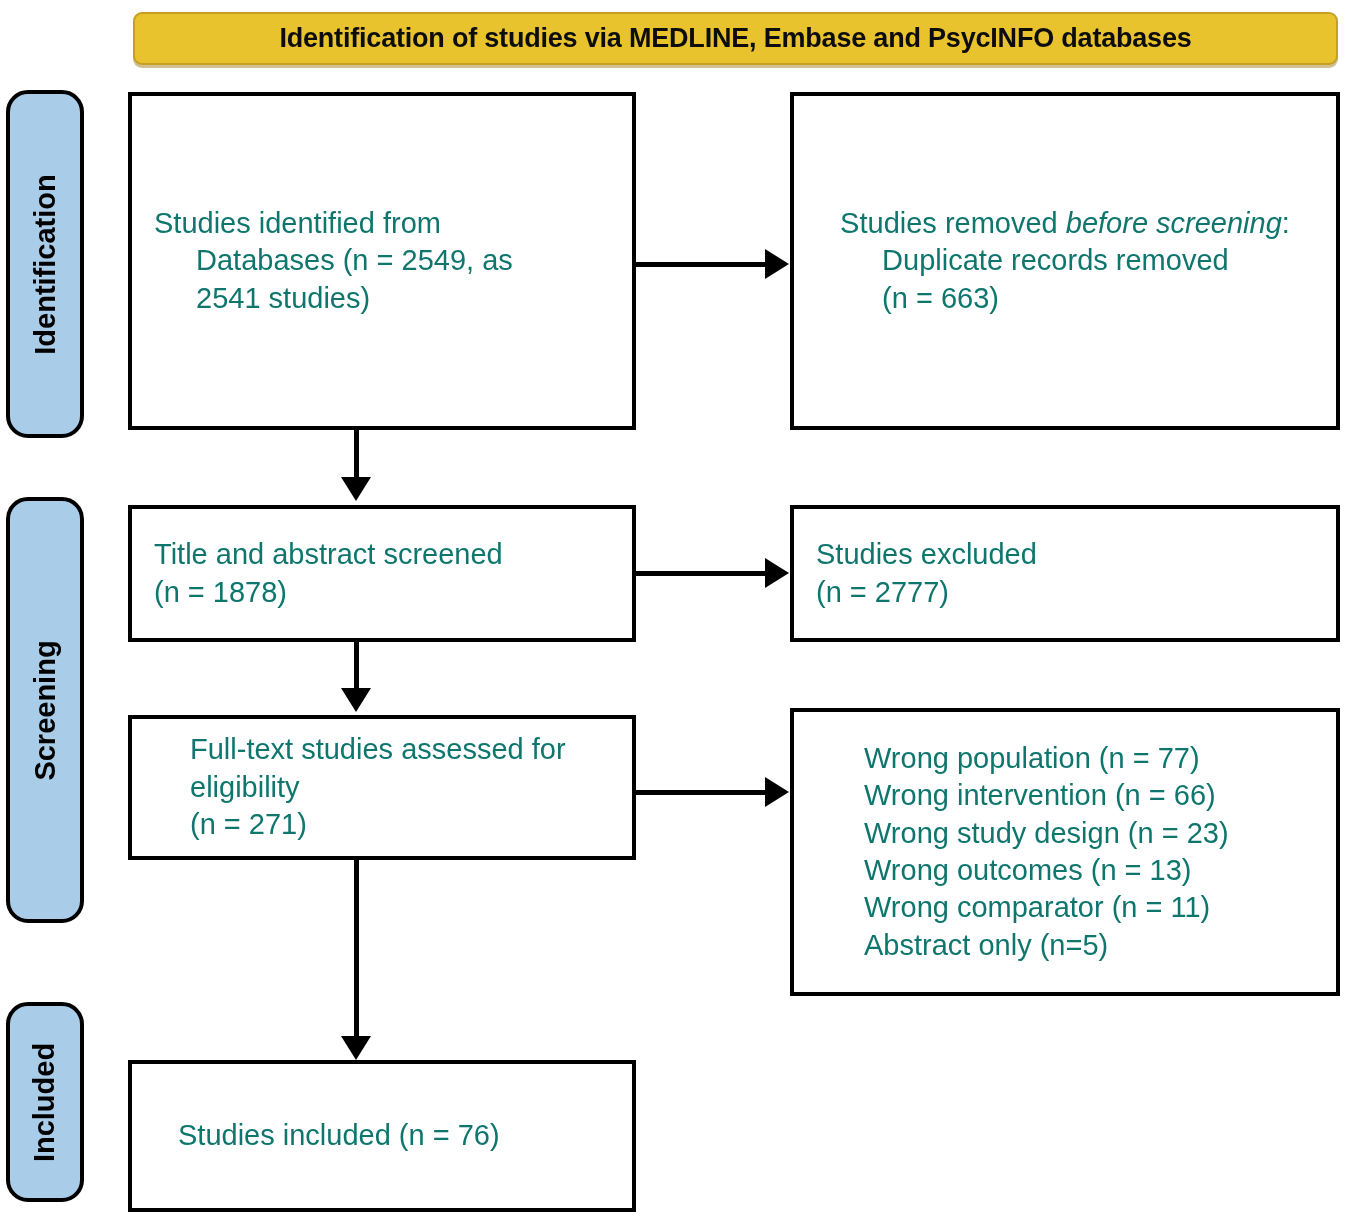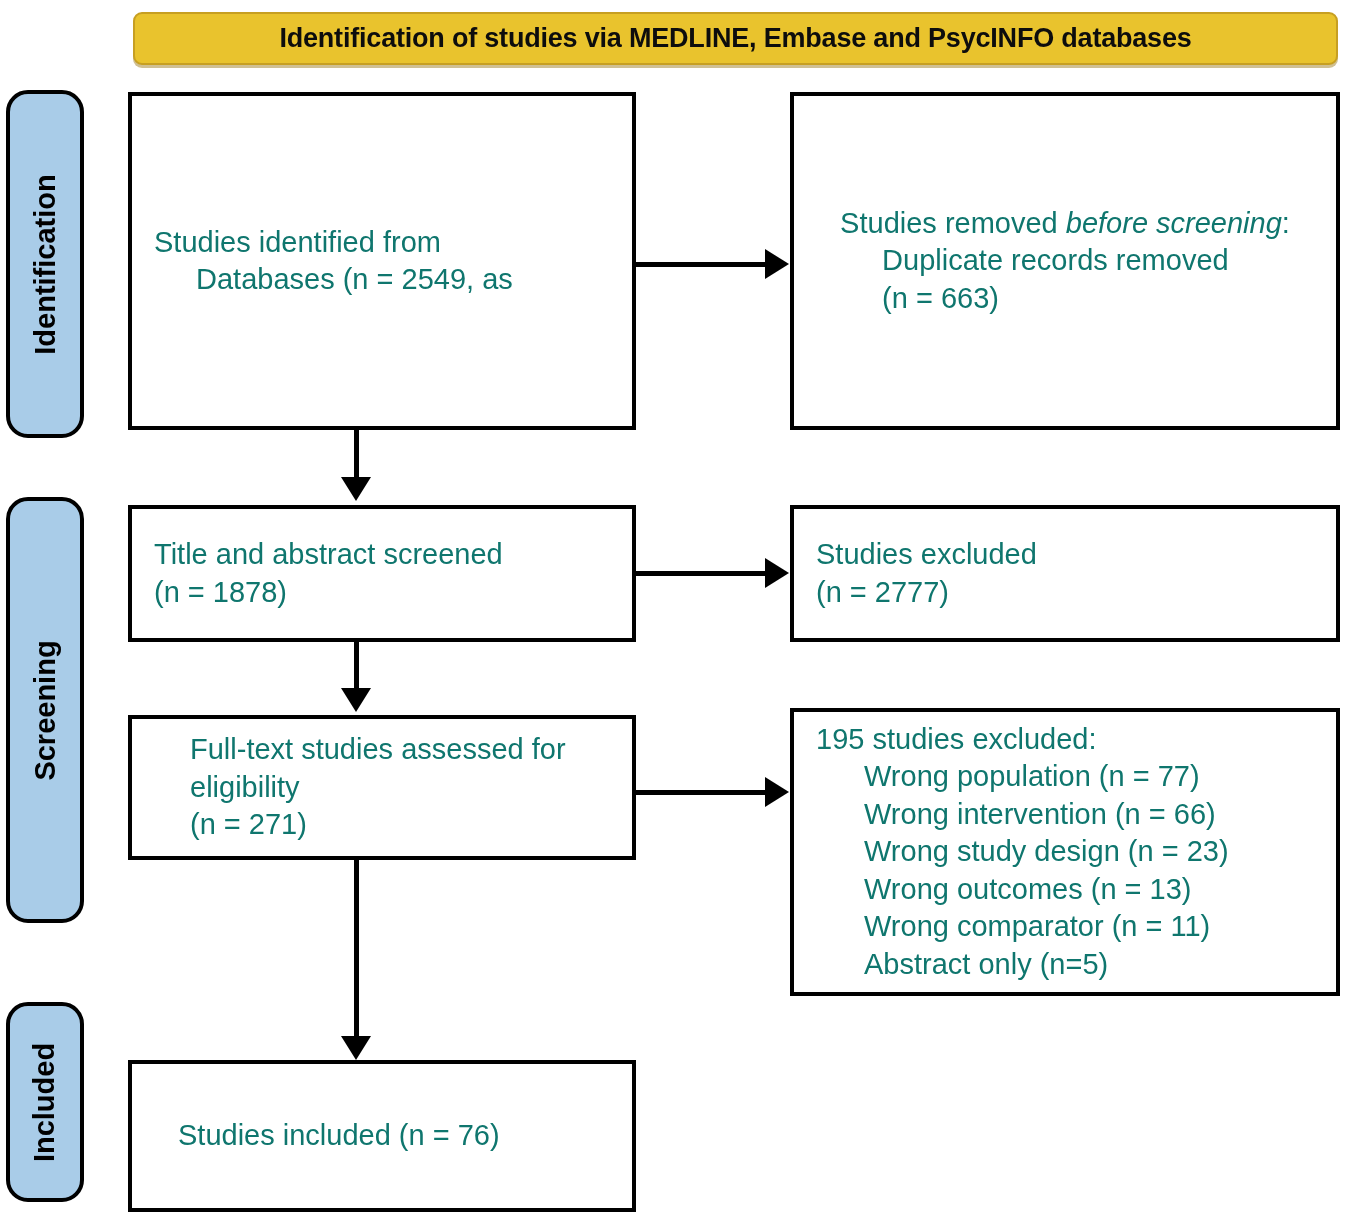--- a/index.html
+++ b/index.html
@@ -157,20 +157,21 @@
     <span class="stage-text">Screening</span>
   </div>
   <div class="stage" id="stage-included">
     <span class="stage-text">Included</span>
   </div>
 
   <div class="box" id="box-identified">
     <div class="box-body">
       <div class="ln">Studies identified from</div>
       <div class="ln ind">Databases (n = 2549, as</div>
+      <div class="ln ind">2541 studies)</div>
     </div>
   </div>
 
   <div class="box" id="box-removed">
     <div class="box-body">
       <div class="ln"><span>Studies removed </span><span class="it">before screening</span><span>:</span></div>
       <div class="ln ind">Duplicate records removed</div>
       <div class="ln ind">(n = 663)</div>
     </div>
   </div>
@@ -192,21 +193,20 @@
   <div class="box" id="box-fulltext">
     <div class="box-body">
       <div class="ln">Full-text studies assessed for</div>
       <div class="ln">eligibility</div>
       <div class="ln">(n = 271)</div>
     </div>
   </div>
 
   <div class="box" id="box-exclreasons">
     <div class="box-body">
-      <div class="ln">195 studies excluded:</div>
       <div class="ln ind2">Wrong population (n = 77)</div>
       <div class="ln ind2">Wrong intervention (n = 66)</div>
       <div class="ln ind2">Wrong study design (n = 23)</div>
       <div class="ln ind2">Wrong outcomes (n = 13)</div>
       <div class="ln ind2">Wrong comparator (n = 11)</div>
       <div class="ln ind2">Abstract only (n=5)</div>
     </div>
   </div>
 
   <div class="box" id="box-included">

